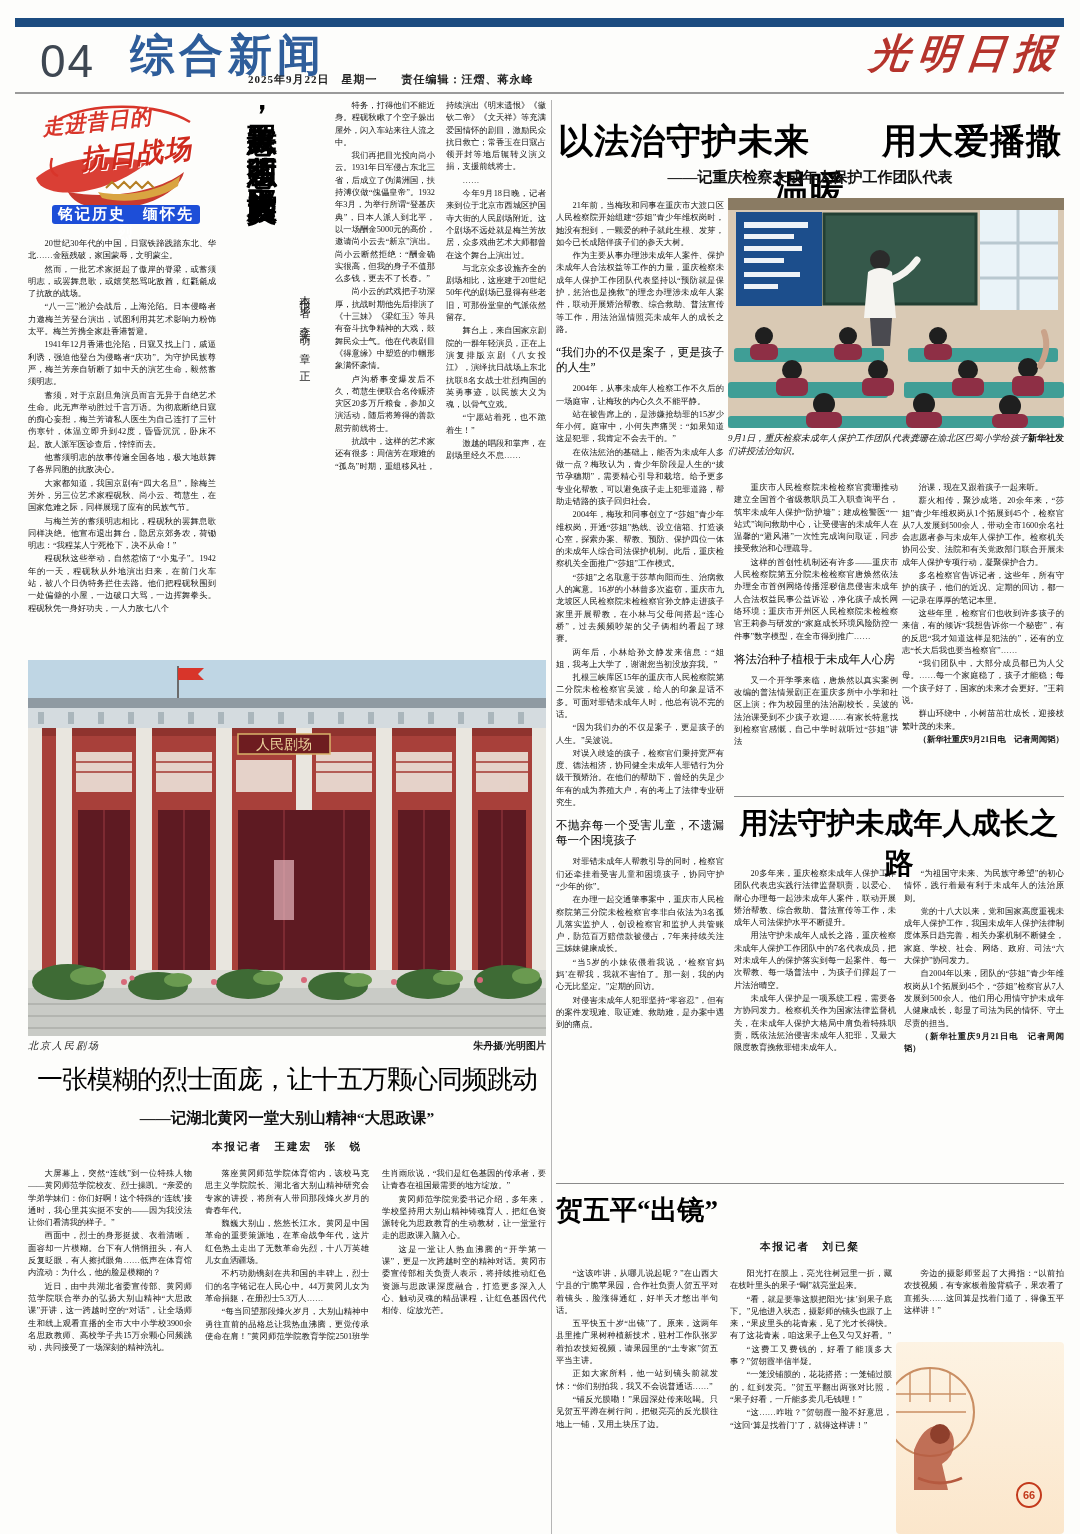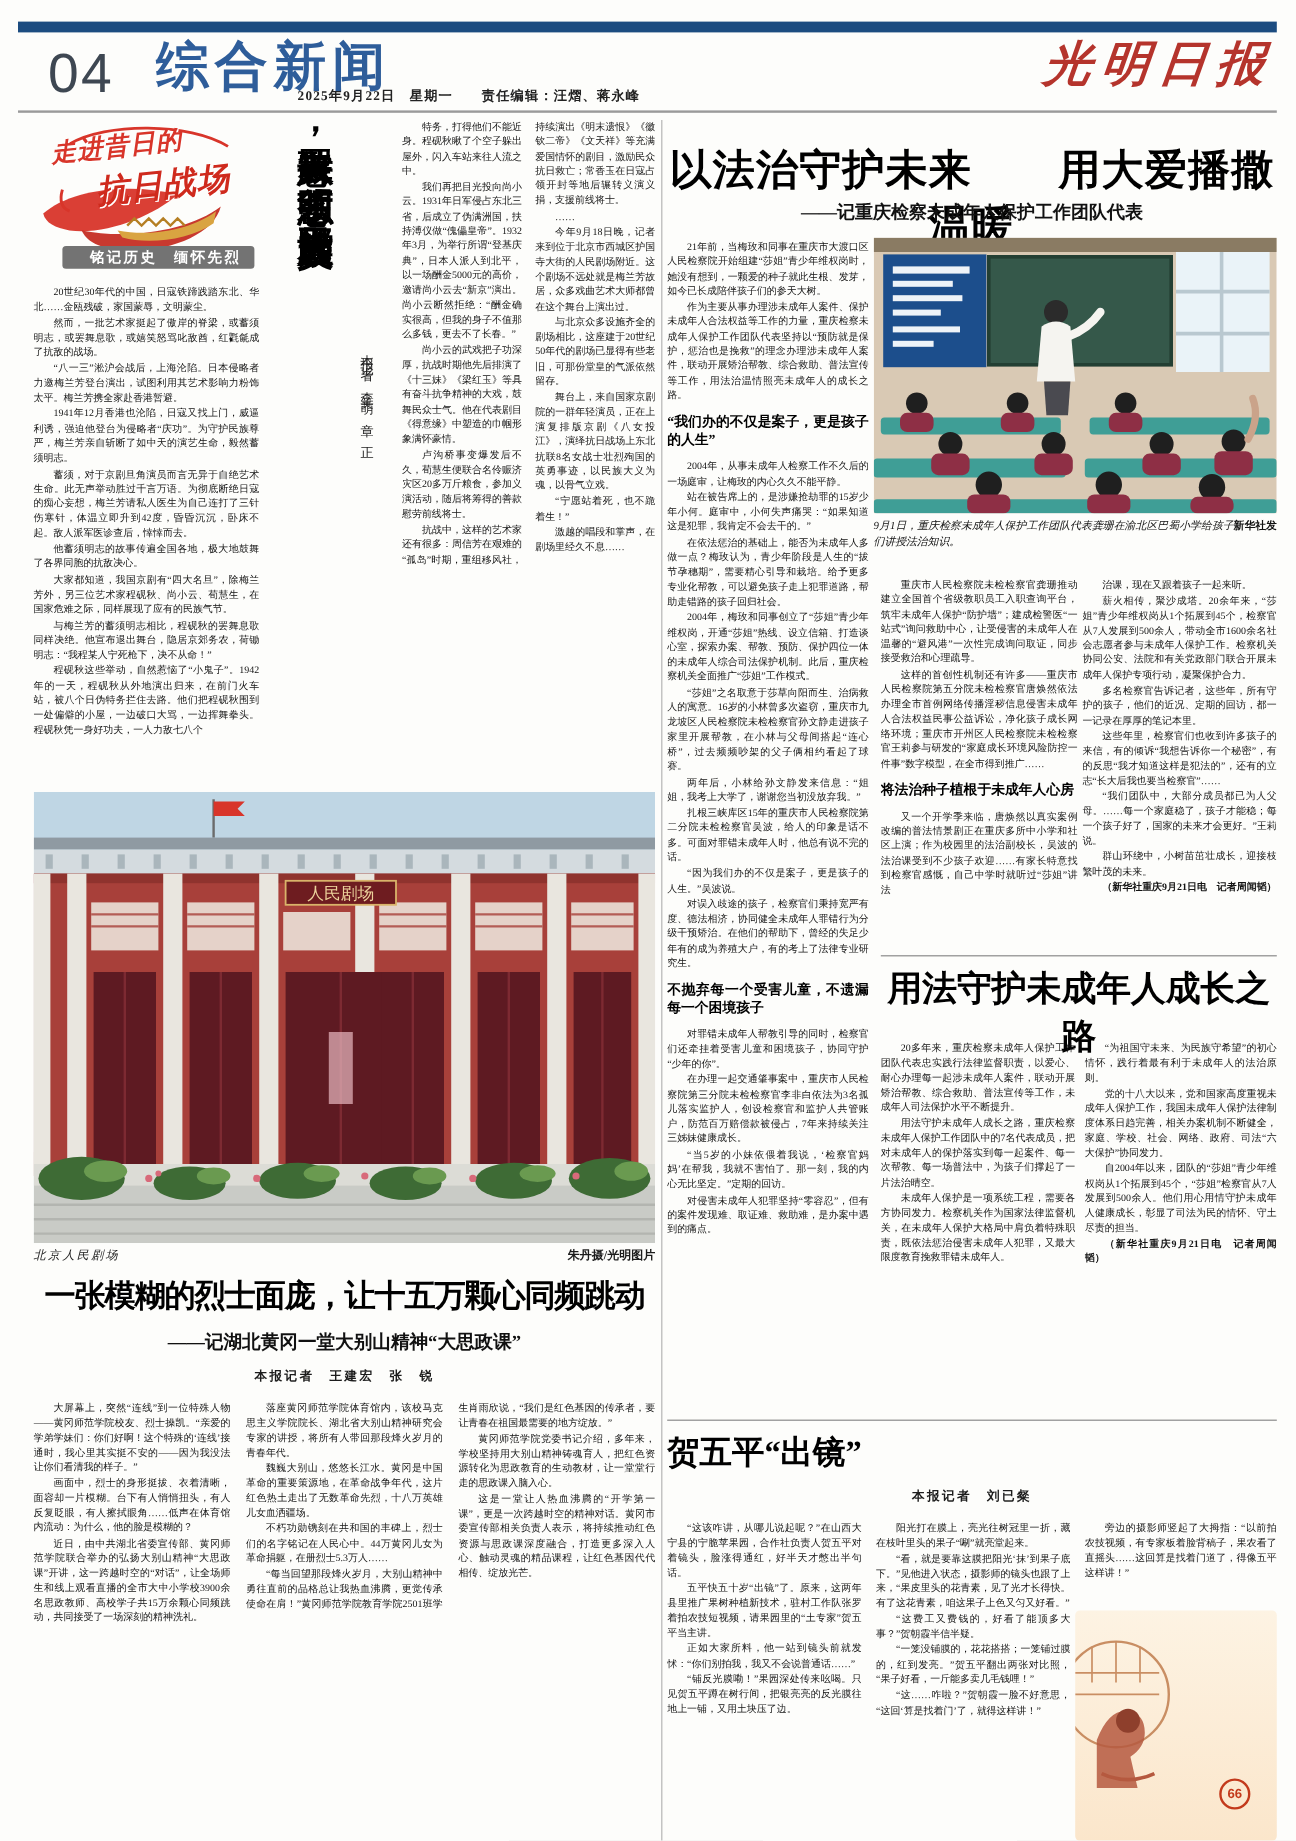--- a/index.html
+++ b/index.html
@@ -15,41 +15,41 @@
   .hrule{left:15px;top:92px;width:1049px;height:2px;background:#9a9a9a;}
   
   .vdivider{left:551px;top:100px;width:1px;height:1434px;background:#b5b5b5;}
   .rule-mid{left:734px;top:796px;width:330px;height:1px;background:#8a8a8a;}
   .rule-he{left:556px;top:1183px;width:508px;height:1px;background:#8a8a8a;}
   
   .badge{left:28px;top:100px;width:192px;height:130px;}
   .badge .l1{position:absolute;left:14px;top:8px;font-size:21px;font-weight:700;font-style:italic;color:#d8352a;letter-spacing:1px;transform:rotate(-6deg);text-shadow:1px 1px 0 #fff;}
   .badge .l2{position:absolute;left:52px;top:36px;font-size:27px;font-weight:900;font-style:italic;color:#cf2a1d;letter-spacing:1px;transform:rotate(-6deg);text-shadow:1px 1px 0 #fff;}
   .badge svg{position:absolute;left:0;top:0;}
-  .badge .slogan{position:absolute;left:24px;top:105px;width:148px;height:19px;background:#737373;color:#fff;
-    font-size:12px;line-height:19px;text-align:center;letter-spacing:2px;border-radius:3px;font-weight:700;padding-left:12px;}
+  .badge .slogan{position:absolute;left:24px;top:105px;width:148px;height:19px;background:#1d4ed8;color:#fff;
+    font-size:15px;line-height:19px;text-align:center;letter-spacing:2px;border-radius:3px;font-weight:700;}
   
   .bcol{font-size:8.3px;line-height:12.3px;text-align:justify;overflow:hidden;color:#141414;}
   .bcol p{margin:0 0 1px;text-indent:2em;}
-  .sub{font-weight:700;font-size:11.5px;line-height:15px;margin:9px 0 8px;color:#000;}
+  .sub{font-weight:400;font-size:11.5px;line-height:15px;margin:9px 0 8px;color:#000;}
   .signoff{font-weight:700;text-indent:2em;margin-top:2px;}
   
   .vheadline{left:229px;top:100px;width:48px;height:560px;writing-mode:vertical-rl;text-orientation:upright;
     font-size:30px;font-weight:900;line-height:1;letter-spacing:0.5px;color:#000;}
   .vbyline{left:292px;top:286px;width:20px;height:300px;writing-mode:vertical-rl;text-orientation:upright;
     font-size:11px;letter-spacing:4px;color:#222;}
   
   .h-main{left:556px;top:118px;width:508px;text-align:center;font-size:35px;font-weight:900;letter-spacing:1px;color:#000;}
   .h-sub{left:556px;top:168px;width:508px;text-align:center;font-size:15px;font-weight:700;color:#111;}
   .caption{left:728px;top:432px;width:336px;font-size:9px;line-height:13px;text-align:justify;font-style:italic;color:#111;}
   .caption .credit{float:right;font-weight:700;font-style:normal;}
   
   .h-growth{left:734px;top:804px;width:330px;text-align:center;font-size:29px;font-weight:900;letter-spacing:0px;color:#000;}
   
-  .h-memorial{left:28px;top:1062px;width:518px;text-align:center;font-size:26px;font-weight:700;letter-spacing:-1px;color:#000;}
+  .h-memorial{left:28px;top:1062px;width:518px;text-align:center;font-size:26px;font-weight:400;letter-spacing:-1px;color:#000;}
   .h-memsub{left:28px;top:1108px;width:518px;text-align:center;font-size:15.5px;font-weight:700;color:#111;}
   .h-membyline{left:28px;top:1140px;width:518px;text-align:center;font-size:10.5px;font-weight:700;letter-spacing:2px;}
   .memcols{left:28px;top:1168px;width:518px;height:366px;column-count:3;column-gap:13px;}
   
   .h-he{left:556px;top:1192px;width:508px;text-align:left;font-size:27px;font-weight:900;color:#000;}
   .h-hebyline{left:556px;top:1240px;width:508px;text-align:center;font-size:10.5px;font-weight:700;letter-spacing:2px;}
   
   .bcaption{left:28px;top:1039px;width:518px;display:flex;justify-content:space-between;font-size:10px;}
   .bcaption .lft{font-style:italic;letter-spacing:2px;}
   .bcaption .rgt{font-weight:700;}

